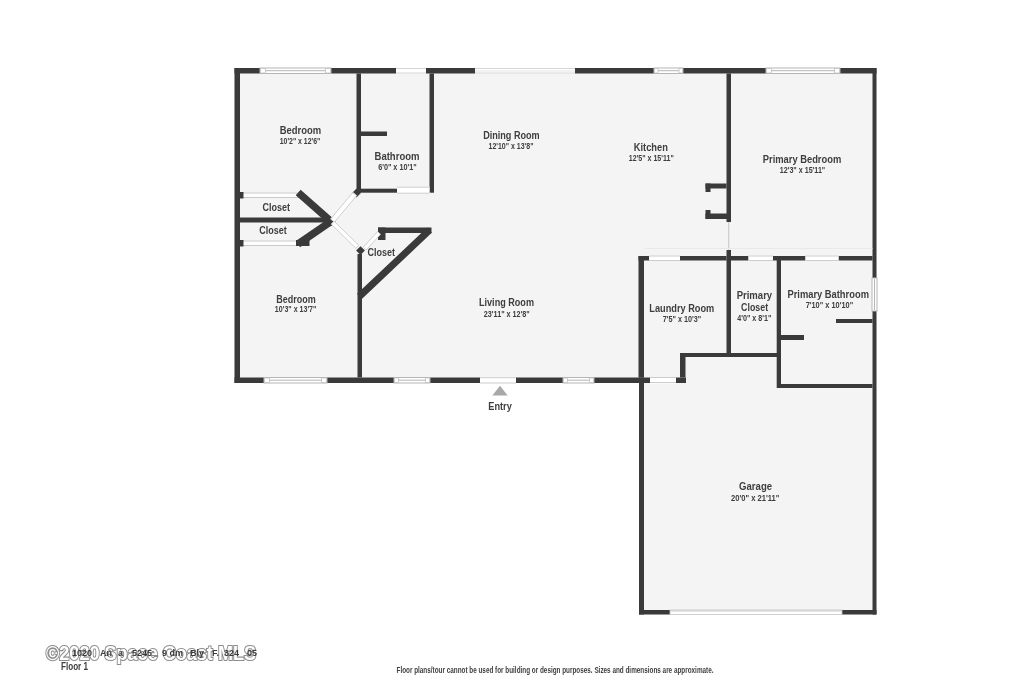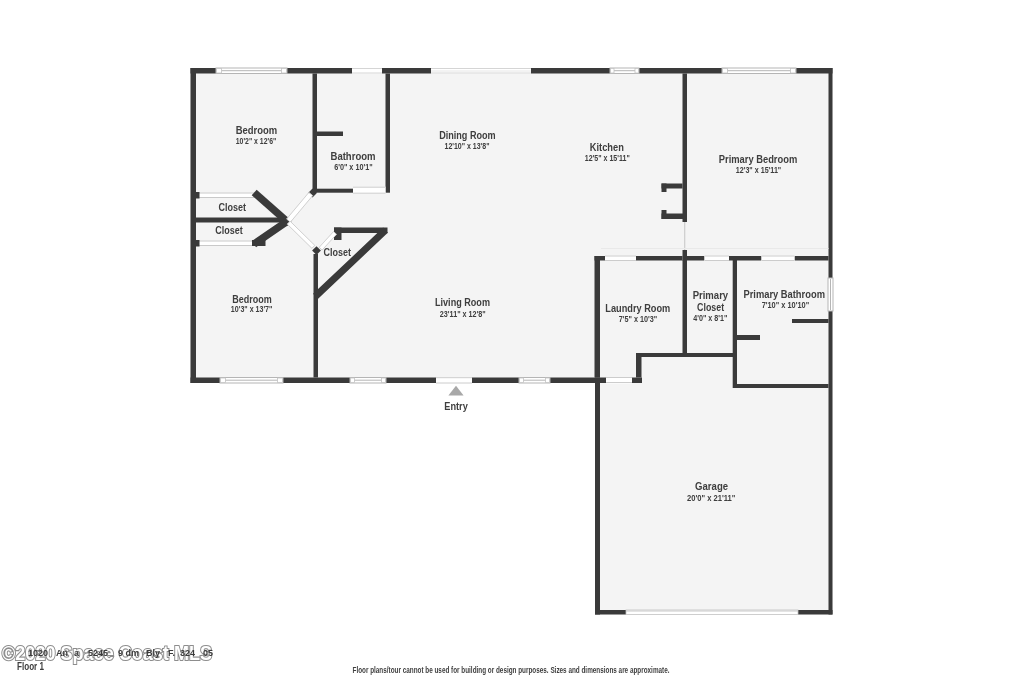--- a/index.html
+++ b/index.html
@@ -1,17 +1,17 @@
 <!DOCTYPE html>
 <html><head>
 <meta charset="utf-8">
 <style>
   html,body{margin:0;padding:0;background:#ffffff;}
   .page{position:relative;width:876px;height:683px;background:#ffffff;overflow:hidden;
-        font-family:"Liberation Sans", sans-serif;}
+        font-family:"Liberation Sans", sans-serif;margin-left:44px;}
   svg{position:absolute;left:0;top:0;}
   text{font-family:"Liberation Sans", sans-serif;}
   .room,.dim,.closet{fill:#3e3e3e;}
   .room{font-weight:bold;font-size:11.5px;}
   .dim{font-weight:bold;font-size:9px;}
   .closet{font-weight:bold;font-size:11px;}
 </style>
 </head>
 <body>
 <div class="page">

